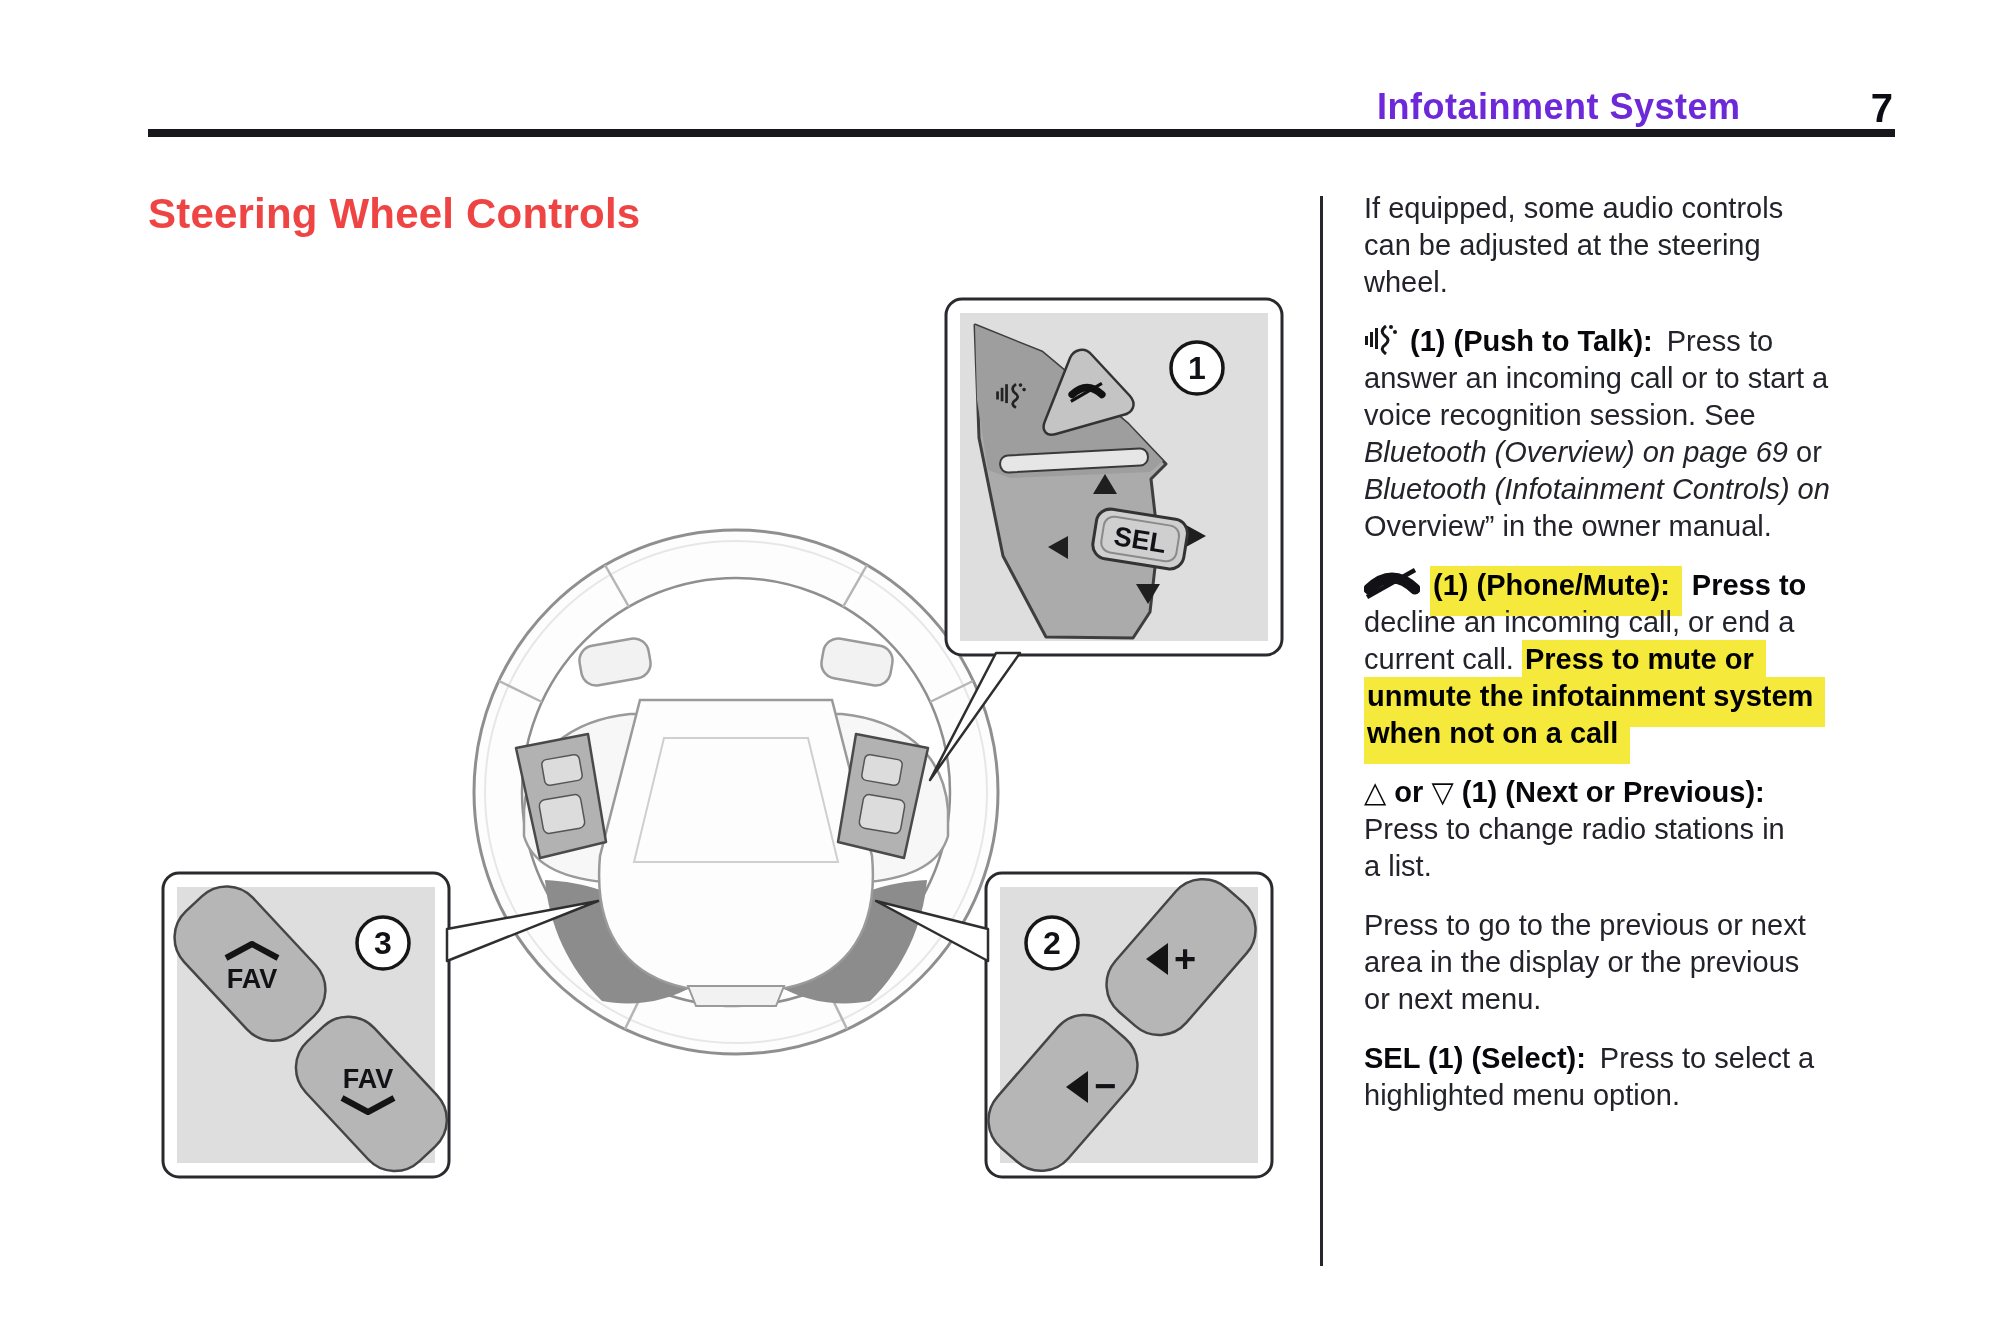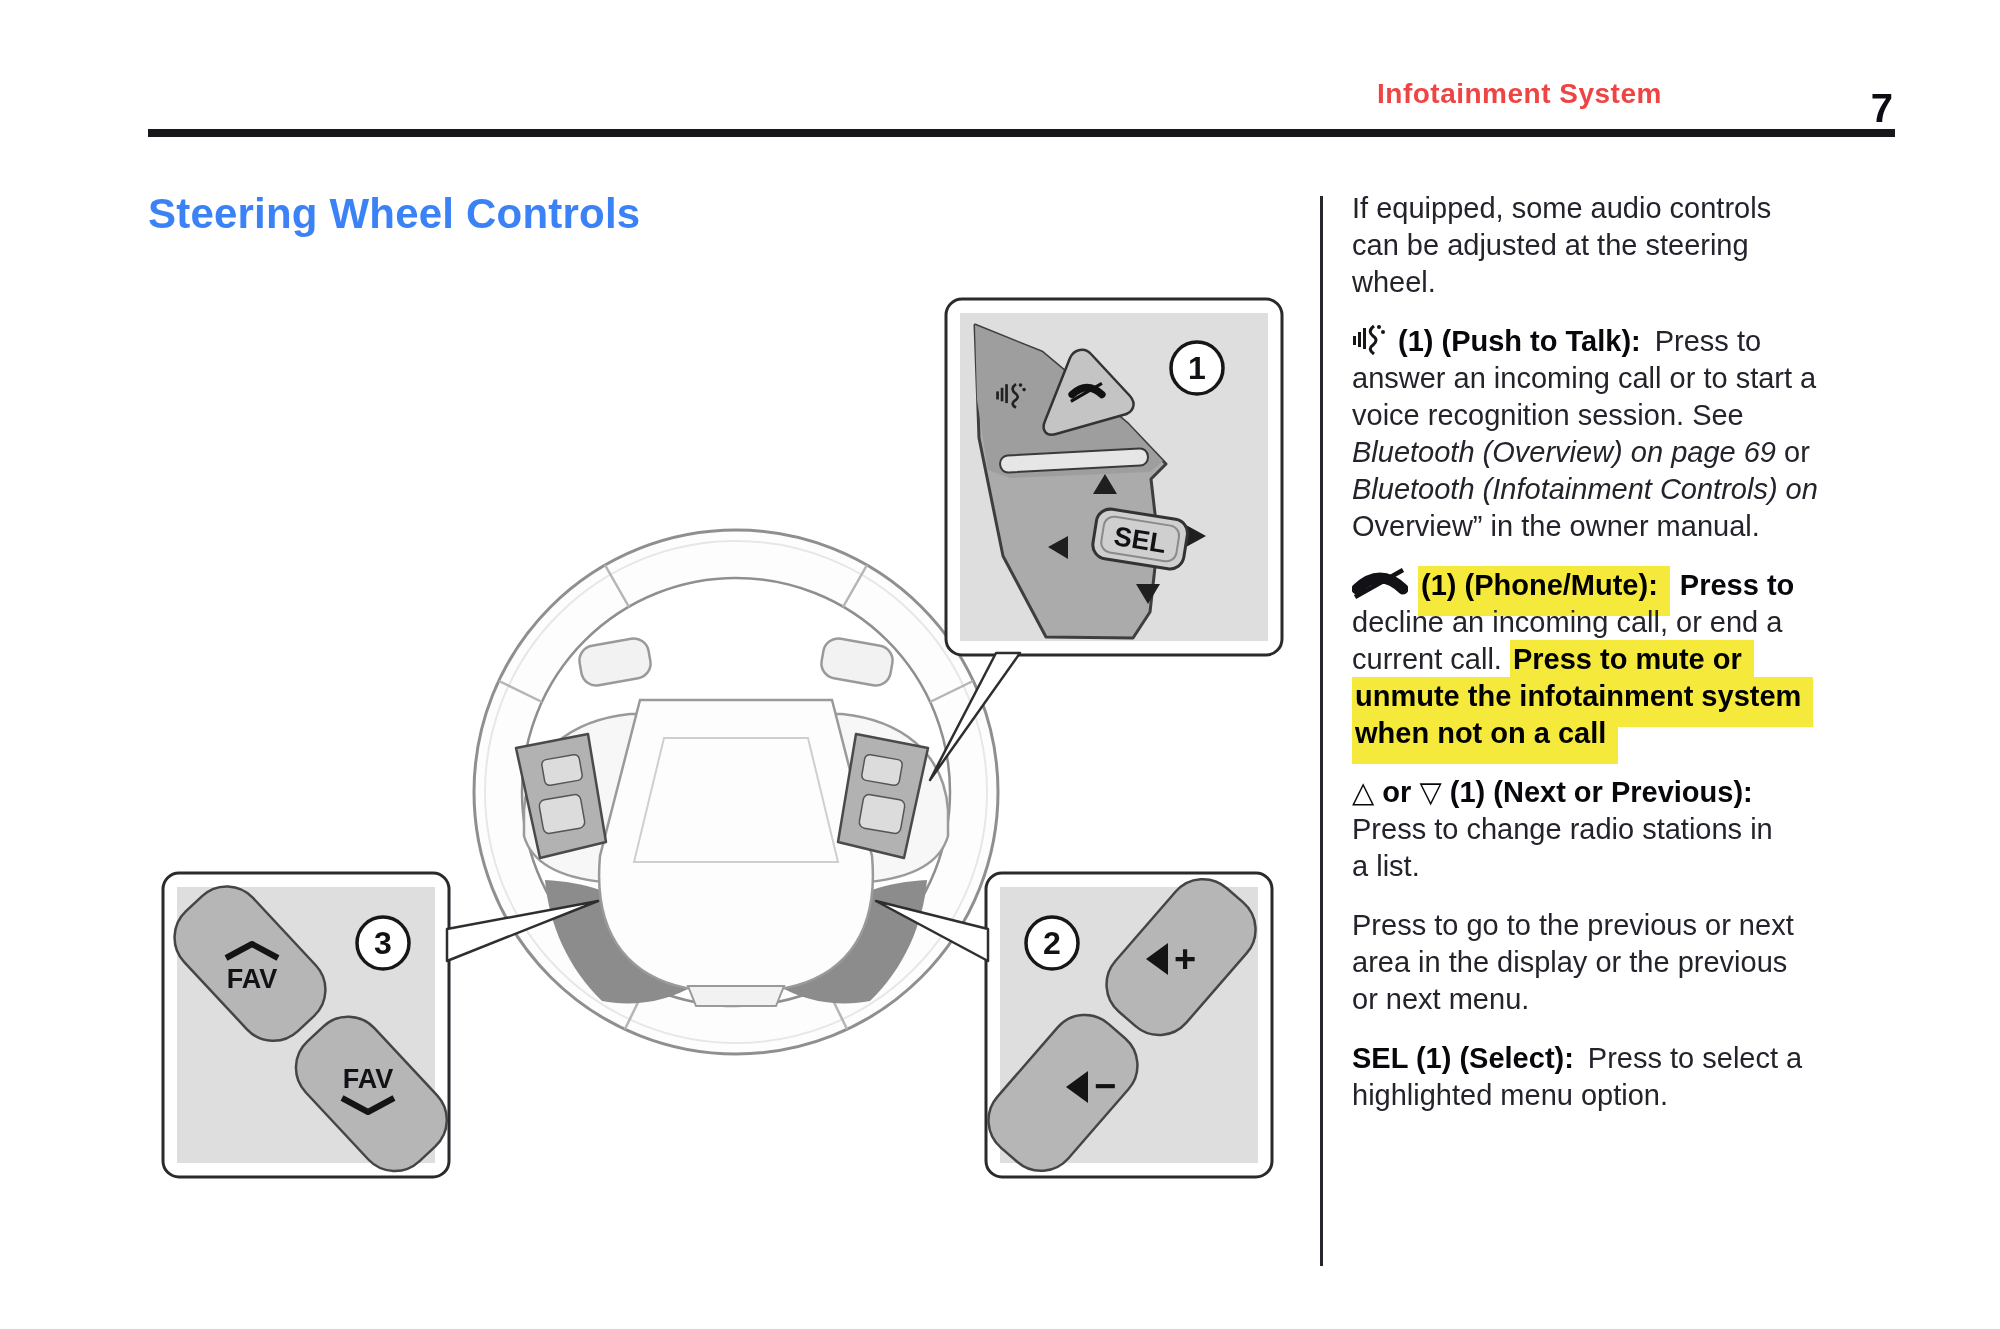--- a/index.html
+++ b/index.html
@@ -1,30 +1,30 @@
 <!DOCTYPE html>
 <html><head>
 <meta charset="utf-8">
 <style>
   html,body{margin:0;padding:0;background:#ffffff;}
   .page{
     position:relative;width:2000px;height:1329px;background:#ffffff;overflow:hidden;
     font-family:"Liberation Sans","DejaVu Sans",sans-serif;color:#23232c;
   }
   
-  .hdr-title{position:absolute;left:1377px;top:78px;font-size:28px;font-weight:bold;color:#ef4444;letter-spacing:.5px;}
+  .hdr-title{position:absolute;left:1377px;top:86px;font-size:36px;font-weight:bold;color:#6d28d9;letter-spacing:.5px;}
   .hdr-page{position:absolute;right:107px;top:86px;font-size:40px;font-weight:bold;color:#0c0c14;}
   .top-rule{position:absolute;left:148px;right:105px;top:129px;height:8px;background:#17171c;}
   
-  .section-title{position:absolute;left:148px;top:190px;margin:0;font-size:42px;font-weight:bold;color:#3b82f6;letter-spacing:.2px;}
+  .section-title{position:absolute;left:148px;top:190px;margin:0;font-size:42px;font-weight:bold;color:#ef4444;letter-spacing:.2px;}
   
   .col-divider{position:absolute;left:1320px;top:196px;width:3px;height:1070px;background:#26262c;}
   
   .right-col{position:absolute;left:1348px;top:190px;width:560px;font-size:29px;line-height:37px;}
-  .para{margin:0 0 22px 4px;}
+  .para{margin:0 0 22px 16px;}
   .ln{display:block;white-space:nowrap;height:37px;line-height:37px;}
   .r{font-weight:normal;}
   .b{font-weight:bold;color:#07070c;}
   .i{font-style:italic;}
   .bh{font-weight:bold;color:#000;background:#f5e93b;padding:3px 12px 15px 3px;}
   .gap{margin-left:14px;}
   .gap2{margin-left:10px;}
   .inline-icon{display:inline-block;vertical-align:-4px;margin-right:10px;}
   .inline-icon svg{display:block;}
   

